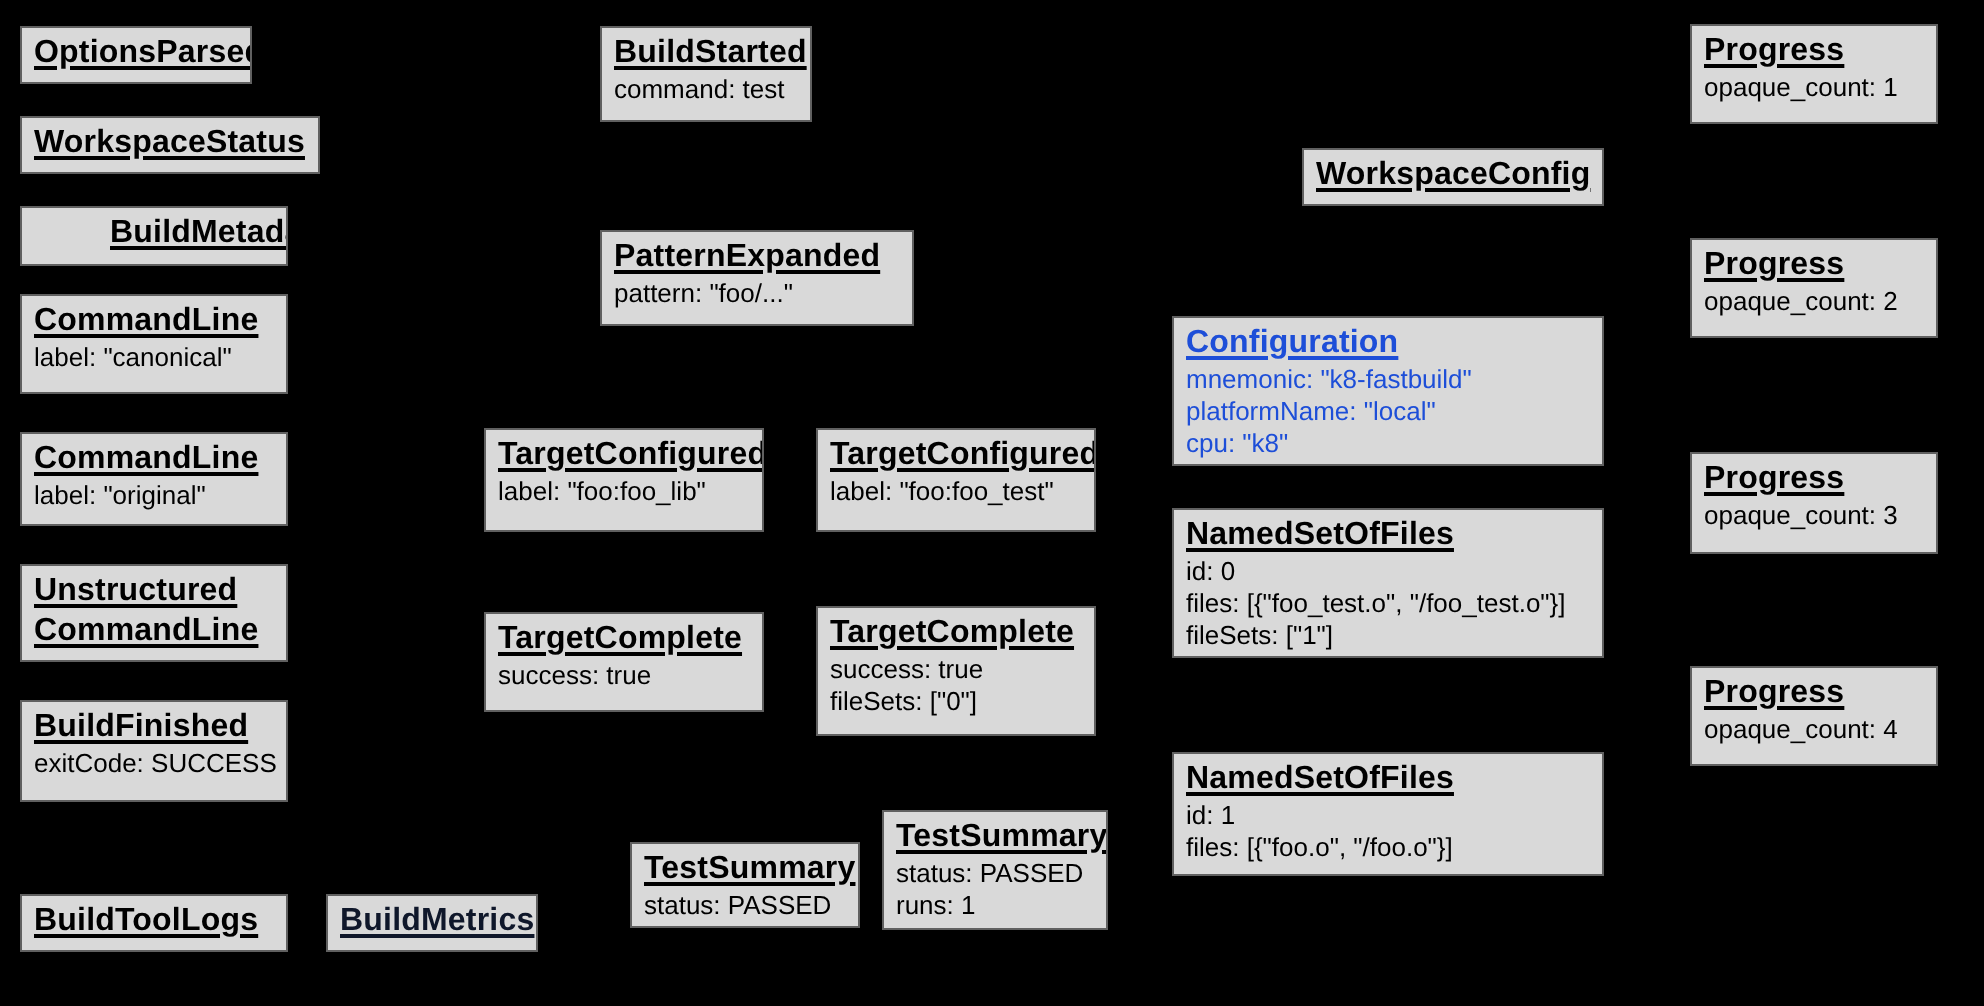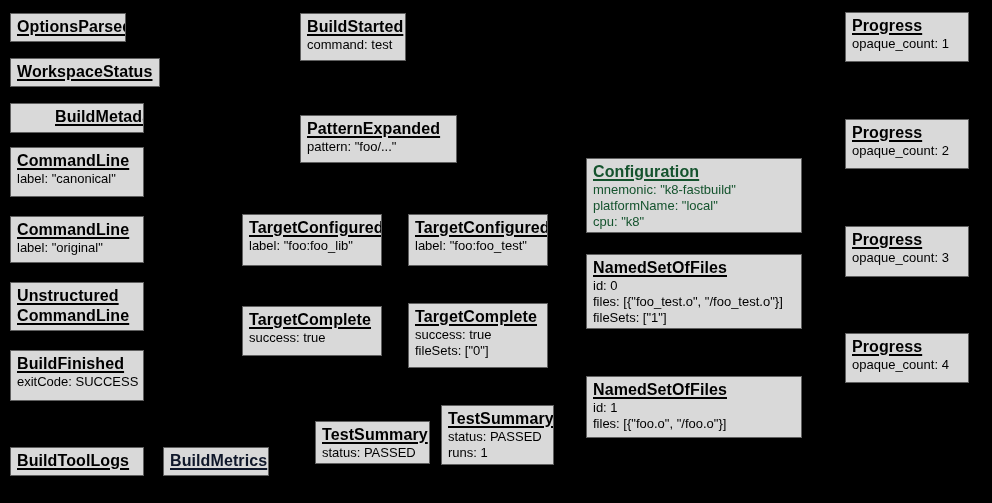--- a/index.html
+++ b/index.html
@@ -56,20 +56,21 @@
     <div class="node" style="left: 10px; top: 447px; width: 134px; height: 29px; background: rgb(217, 217, 217); border-color: rgb(96, 96, 96); color: rgb(0, 0, 0);"><div class="node-title">BuildToolLogs</div></div>
     <div class="node" style="left: 163px; top: 447px; width: 106px; height: 29px; background: rgb(217, 217, 217); border-color: rgb(96, 96, 96); color: #0f172a;"><div class="node-title">BuildMetrics</div></div>
     <div class="node" style="left: 300px; top: 13px; width: 106px; height: 48px; background: rgb(217, 217, 217); border-color: rgb(96, 96, 96); color: rgb(0, 0, 0);"><div class="node-title">BuildStarted</div><div class="node-line">command: test</div></div>
     <div class="node" style="left: 300px; top: 115px; width: 157px; height: 48px; background: rgb(217, 217, 217); border-color: rgb(96, 96, 96); color: rgb(0, 0, 0);"><div class="node-title">PatternExpanded</div><div class="node-line">pattern: "foo/..."</div></div>
     <div class="node" style="left: 242px; top: 214px; width: 140px; height: 52px; background: rgb(217, 217, 217); border-color: rgb(96, 96, 96); color: rgb(0, 0, 0);"><div class="node-title">TargetConfigured</div><div class="node-line">label: "foo:foo_lib"</div></div>
     <div class="node" style="left: 408px; top: 214px; width: 140px; height: 52px; background: rgb(217, 217, 217); border-color: rgb(96, 96, 96); color: rgb(0, 0, 0);"><div class="node-title">TargetConfigured</div><div class="node-line">label: "foo:foo_test"</div></div>
     <div class="node" style="left: 242px; top: 306px; width: 140px; height: 50px; background: rgb(217, 217, 217); border-color: rgb(96, 96, 96); color: rgb(0, 0, 0);"><div class="node-title">TargetComplete</div><div class="node-line">success: true</div></div>
     <div class="node" style="left: 408px; top: 303px; width: 140px; height: 65px; background: rgb(217, 217, 217); border-color: rgb(96, 96, 96); color: rgb(0, 0, 0);"><div class="node-title">TargetComplete</div><div class="node-line">success: true</div><div class="node-line">fileSets: ["0"]</div></div>
     <div class="node" style="left: 315px; top: 421px; width: 115px; height: 43px; background: rgb(217, 217, 217); border-color: rgb(96, 96, 96); color: rgb(0, 0, 0);"><div class="node-title">TestSummary</div><div class="node-line">status: PASSED</div></div>
     <div class="node" style="left: 441px; top: 405px; width: 113px; height: 60px; background: rgb(217, 217, 217); border-color: rgb(96, 96, 96); color: rgb(0, 0, 0);"><div class="node-title">TestSummary</div><div class="node-line">status: PASSED</div><div class="node-line">runs: 1</div></div>
-    <div class="node" style="left: 586px; top: 158px; width: 216px; height: 75px; background: rgb(217, 217, 217); border-color: rgb(96, 96, 96); color: #14532d;"><div class="node-title">Configuration</div><div class="node-line">mnemonic: "k8-fastbuild"</div><div class="node-line">platformName: "local"</div><div class="node-line">cpu: "k8"</div></div>
+    <div class="node" style="left: 651px; top: 74px; width: 151px; height: 29px; background: rgb(217, 217, 217); border-color: rgb(96, 96, 96); color: rgb(0, 0, 0);"><div class="node-title">WorkspaceConfig</div></div>
+    <div class="node" style="left: 586px; top: 158px; width: 216px; height: 75px; background: rgb(217, 217, 217); border-color: rgb(96, 96, 96); color: #1d4ed8;"><div class="node-title">Configuration</div><div class="node-line">mnemonic: "k8-fastbuild"</div><div class="node-line">platformName: "local"</div><div class="node-line">cpu: "k8"</div></div>
     <div class="node" style="left: 586px; top: 254px; width: 216px; height: 75px; background: rgb(217, 217, 217); border-color: rgb(96, 96, 96); color: rgb(0, 0, 0);"><div class="node-title">NamedSetOfFiles</div><div class="node-line">id: 0</div><div class="node-line">files: [{"foo_test.o", "/foo_test.o"}]</div><div class="node-line">fileSets: ["1"]</div></div>
     <div class="node" style="left: 586px; top: 376px; width: 216px; height: 62px; background: rgb(217, 217, 217); border-color: rgb(96, 96, 96); color: rgb(0, 0, 0);"><div class="node-title">NamedSetOfFiles</div><div class="node-line">id: 1</div><div class="node-line">files: [{"foo.o", "/foo.o"}]</div></div>
     <div class="node" style="left: 845px; top: 12px; width: 124px; height: 50px; background: rgb(217, 217, 217); border-color: rgb(96, 96, 96); color: rgb(0, 0, 0);"><div class="node-title">Progress</div><div class="node-line">opaque_count: 1</div></div>
     <div class="node" style="left: 845px; top: 119px; width: 124px; height: 50px; background: rgb(217, 217, 217); border-color: rgb(96, 96, 96); color: rgb(0, 0, 0);"><div class="node-title">Progress</div><div class="node-line">opaque_count: 2</div></div>
     <div class="node" style="left: 845px; top: 226px; width: 124px; height: 51px; background: rgb(217, 217, 217); border-color: rgb(96, 96, 96); color: rgb(0, 0, 0);"><div class="node-title">Progress</div><div class="node-line">opaque_count: 3</div></div>
     <div class="node" style="left: 845px; top: 333px; width: 124px; height: 50px; background: rgb(217, 217, 217); border-color: rgb(96, 96, 96); color: rgb(0, 0, 0);"><div class="node-title">Progress</div><div class="node-line">opaque_count: 4</div></div>
   </div>
 
 </body></html>

